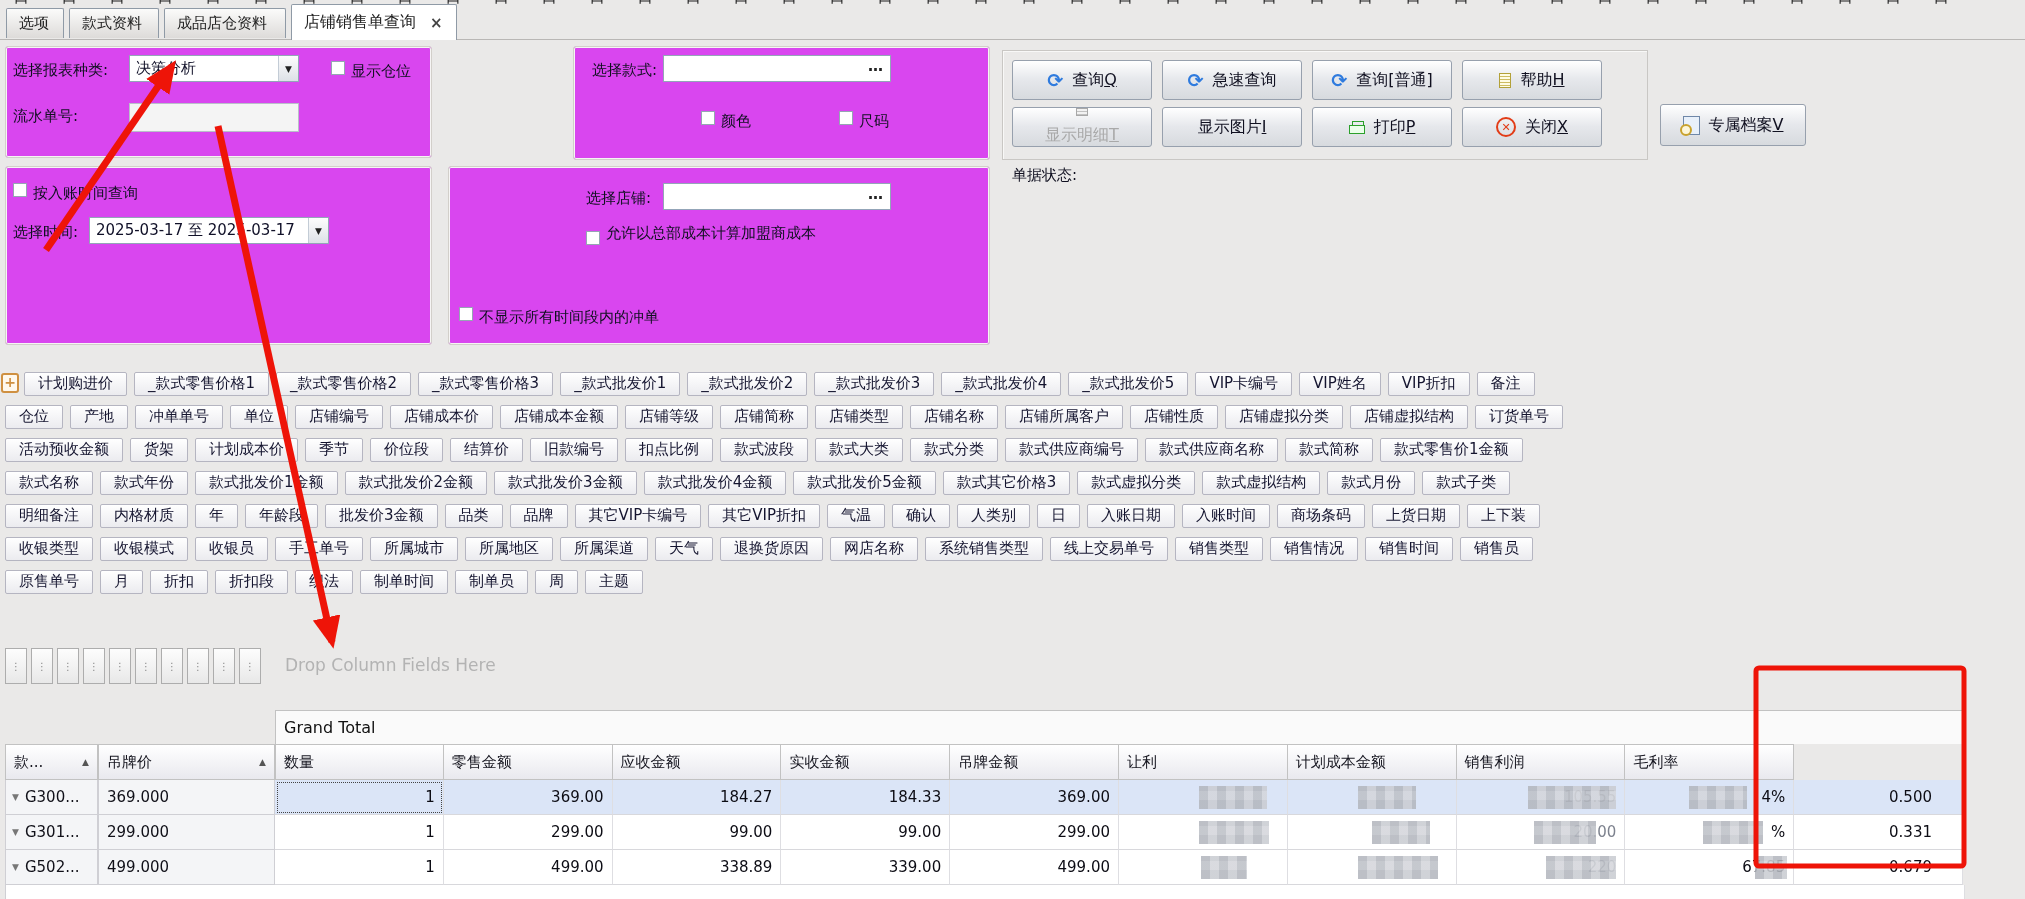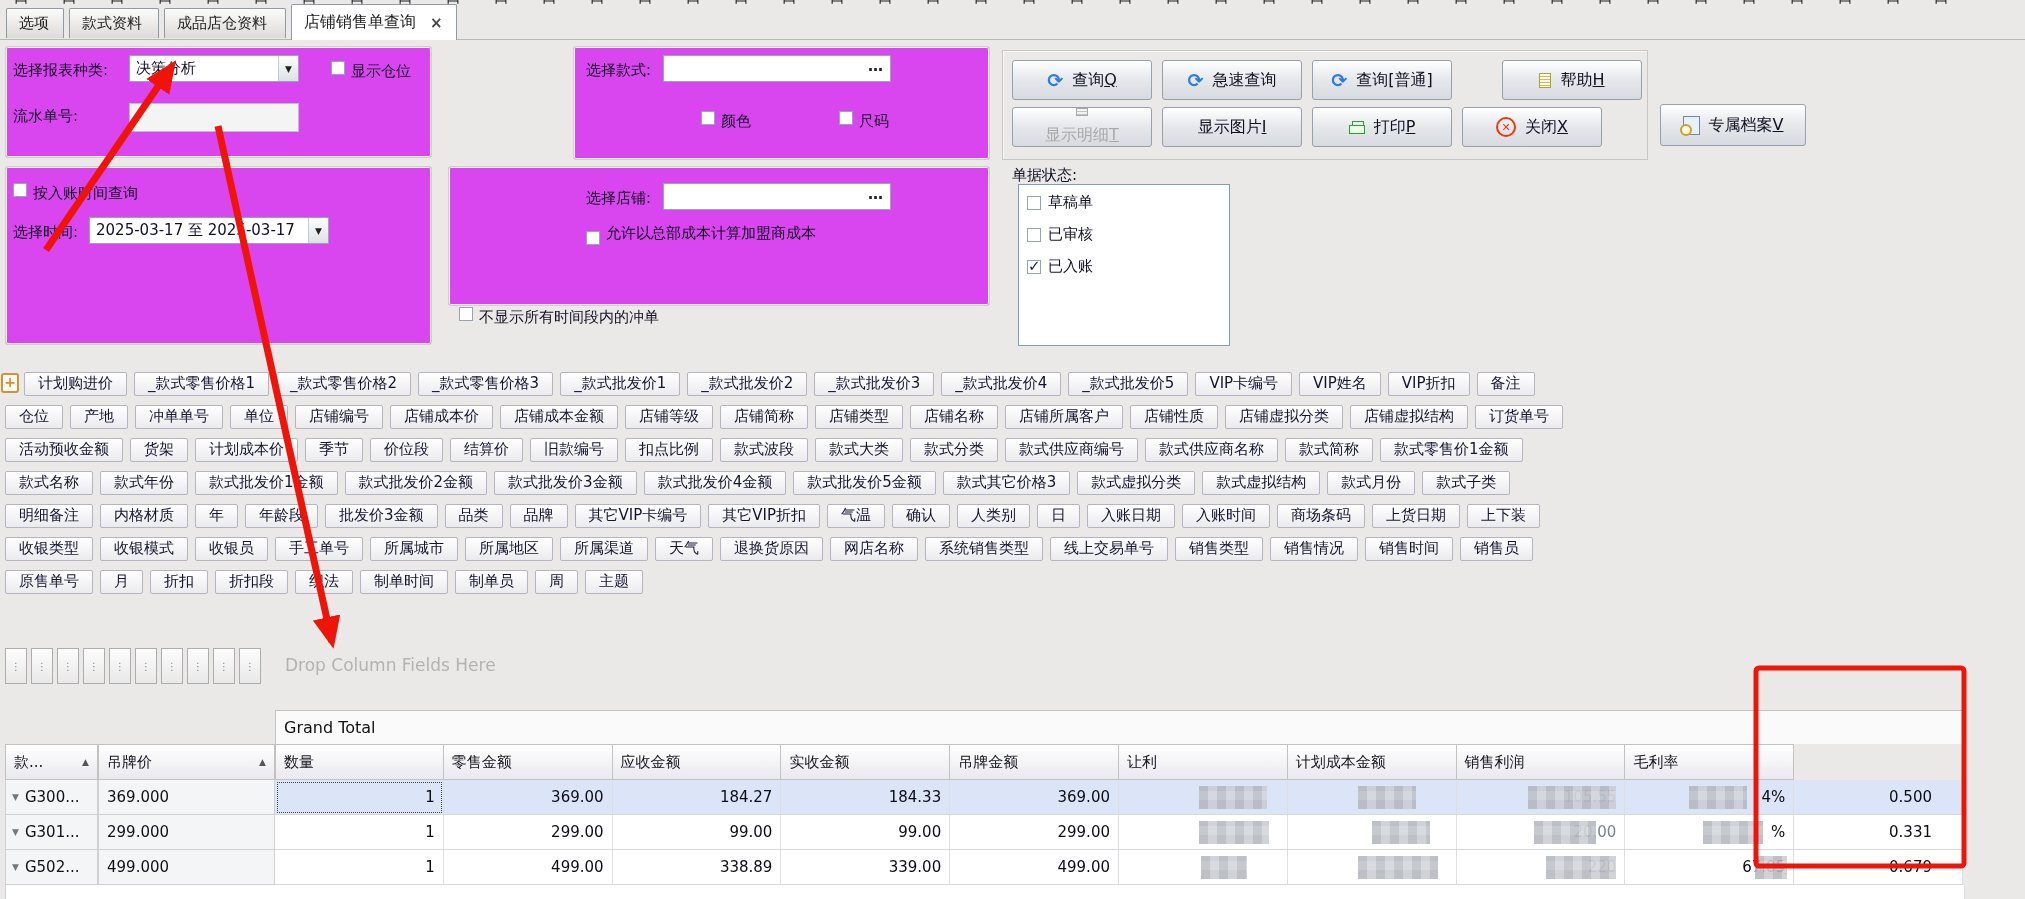--- a/index.html
+++ b/index.html
@@ -126,31 +126,31 @@
     <span class="cb" style="left:7px;top:16px;"></span>
     <span class="lbl" style="left:27px;top:17px;">按入账时间查询</span>
     <span class="lbl" style="left:7px;top:56px;">选择时间:</span>
     <div class="dd" style="left:83px;top:50px;width:240px;height:27px;">
       <span class="val">2025-03-17 至 2025-03-17</span>
       <span class="arw">▼</span>
     </div>
   </div>
 
   <div class="panel" style="left:573px;top:46px;width:417px;height:114px;">
-    <span class="lbl" style="left:12px;top:14px;">选择款式:</span>
+    <span class="lbl" style="left:18px;top:14px;">选择款式:</span>
     <div class="inp" style="left:89px;top:8px;width:228px;height:27px;">
       <span class="dots">…</span>
     </div>
     <span class="cb" style="left:127px;top:64px;"></span>
     <span class="lbl" style="left:147px;top:65px;">颜色</span>
     <span class="cb" style="left:265px;top:64px;"></span>
     <span class="lbl" style="left:285px;top:65px;">尺码</span>
   </div>
 
-  <div class="panel" style="left:448px;top:166px;width:542px;height:140px;">
+  <div class="panel" style="left:448px;top:166px;width:542px;height:179px;">
     <span class="lbl" style="left:137px;top:22px;">选择店铺:</span>
     <div class="inp" style="left:214px;top:16px;width:228px;height:27px;">
       <span class="dots">…</span>
     </div>
     <span class="cb" style="left:137px;top:64px;"></span>
     <span class="lbl" style="left:157px;top:57px;">允许以总部成本计算加盟商成本</span>
     <span class="cb" style="left:10px;top:140px;"></span>
     <span class="lbl" style="left:30px;top:141px;">不显示所有时间段内的冲单</span>
   </div>
 
@@ -161,21 +161,21 @@
         <span><span>查询</span><u>Q</u></span>
       </div>
       <div class="btn" style="left: 1162px; top: 60px;">
         <span class="ico-refresh">⟳</span>
         <span><span>急速查询</span></span>
       </div>
       <div class="btn" style="left: 1312px; top: 60px;">
         <span class="ico-refresh">⟳</span>
         <span><span>查询[普通]</span></span>
       </div>
-      <div class="btn" style="left: 1502px; top: 60px;">
+      <div class="btn" style="left: 1462px; top: 60px;">
         <span class="ico-doc"></span>
         <span><span>帮助</span><u>H</u></span>
       </div>
       <div class="btn disabled" style="left: 1012px; top: 107px; flex-direction: column;">
         <span class="ico-doc gray"></span>
         <span><span>显示明细</span><u>T</u></span>
       </div>
       <div class="btn" style="left: 1162px; top: 107px;">
         <span><span>显示图片</span><u>I</u></span>
       </div>
@@ -187,34 +187,20 @@
         <span class="ico-close">✕</span>
         <span><span>关闭</span><u>X</u></span>
       </div>
     </div>
   <div class="btn" style="left:1660px;top:104px;width:146px;height:42px;">
     <span class="ico-filev"></span>
     <span><span>专属档案</span><u>V</u></span>
   </div>
 
   <span class="lbl" style="left:1012px;top:166px;">单据状态:</span>
-  <div id="statusbox">
-      <div class="stitem" style="top: 8px;">
-        <span class="cbi"></span>
-        <span>草稿单</span>
-      </div>
-      <div class="stitem" style="top: 40px;">
-        <span class="cbi"></span>
-        <span>已审核</span>
-      </div>
-      <div class="stitem" style="top: 72px;">
-        <span class="cbi checked"></span>
-        <span>已入账</span>
-      </div>
-    </div>
 
   <div id="plusico">+</div>
   <div id="fieldrows">
       <div class="frow" style="top: 372px; left: 24px; width: 1999px;"><span class="fbtn">计划购进价</span><span class="fbtn">_款式零售价格1</span><span class="fbtn">_款式零售价格2</span><span class="fbtn">_款式零售价格3</span><span class="fbtn">_款式批发价1</span><span class="fbtn">_款式批发价2</span><span class="fbtn">_款式批发价3</span><span class="fbtn">_款式批发价4</span><span class="fbtn">_款式批发价5</span><span class="fbtn">VIP卡编号</span><span class="fbtn">VIP姓名</span><span class="fbtn">VIP折扣</span><span class="fbtn">备注</span></div>
       <div class="frow" style="top: 405px;"><span class="fbtn">仓位</span><span class="fbtn">产地</span><span class="fbtn">冲单单号</span><span class="fbtn">单位</span><span class="fbtn">店铺编号</span><span class="fbtn">店铺成本价</span><span class="fbtn">店铺成本金额</span><span class="fbtn">店铺等级</span><span class="fbtn">店铺简称</span><span class="fbtn">店铺类型</span><span class="fbtn">店铺名称</span><span class="fbtn">店铺所属客户</span><span class="fbtn">店铺性质</span><span class="fbtn">店铺虚拟分类</span><span class="fbtn">店铺虚拟结构</span><span class="fbtn">订货单号</span></div>
       <div class="frow" style="top: 438px;"><span class="fbtn">活动预收金额</span><span class="fbtn">货架</span><span class="fbtn">计划成本价</span><span class="fbtn">季节</span><span class="fbtn">价位段</span><span class="fbtn">结算价</span><span class="fbtn">旧款编号</span><span class="fbtn">扣点比例</span><span class="fbtn">款式波段</span><span class="fbtn">款式大类</span><span class="fbtn">款式分类</span><span class="fbtn">款式供应商编号</span><span class="fbtn">款式供应商名称</span><span class="fbtn">款式简称</span><span class="fbtn">款式零售价1金额</span></div>
       <div class="frow" style="top: 471px;"><span class="fbtn">款式名称</span><span class="fbtn">款式年份</span><span class="fbtn">款式批发价1金额</span><span class="fbtn">款式批发价2金额</span><span class="fbtn">款式批发价3金额</span><span class="fbtn">款式批发价4金额</span><span class="fbtn">款式批发价5金额</span><span class="fbtn">款式其它价格3</span><span class="fbtn">款式虚拟分类</span><span class="fbtn">款式虚拟结构</span><span class="fbtn">款式月份</span><span class="fbtn">款式子类</span></div>
       <div class="frow" style="top: 504px;"><span class="fbtn">明细备注</span><span class="fbtn">内格材质</span><span class="fbtn">年</span><span class="fbtn">年龄段</span><span class="fbtn">批发价3金额</span><span class="fbtn">品类</span><span class="fbtn">品牌</span><span class="fbtn">其它VIP卡编号</span><span class="fbtn">其它VIP折扣</span><span class="fbtn">气温</span><span class="fbtn">确认</span><span class="fbtn">人类别</span><span class="fbtn">日</span><span class="fbtn">入账日期</span><span class="fbtn">入账时间</span><span class="fbtn">商场条码</span><span class="fbtn">上货日期</span><span class="fbtn">上下装</span></div>
       <div class="frow" style="top: 537px;"><span class="fbtn">收银类型</span><span class="fbtn">收银模式</span><span class="fbtn">收银员</span><span class="fbtn">手工单号</span><span class="fbtn">所属城市</span><span class="fbtn">所属地区</span><span class="fbtn">所属渠道</span><span class="fbtn">天气</span><span class="fbtn">退换货原因</span><span class="fbtn">网店名称</span><span class="fbtn">系统销售类型</span><span class="fbtn">线上交易单号</span><span class="fbtn">销售类型</span><span class="fbtn">销售情况</span><span class="fbtn">销售时间</span><span class="fbtn">销售员</span></div>
       <div class="frow" style="top: 570px;"><span class="fbtn">原售单号</span><span class="fbtn">月</span><span class="fbtn">折扣</span><span class="fbtn">折扣段</span><span class="fbtn">织法</span><span class="fbtn">制单时间</span><span class="fbtn">制单员</span><span class="fbtn">周</span><span class="fbtn">主题</span></div>

